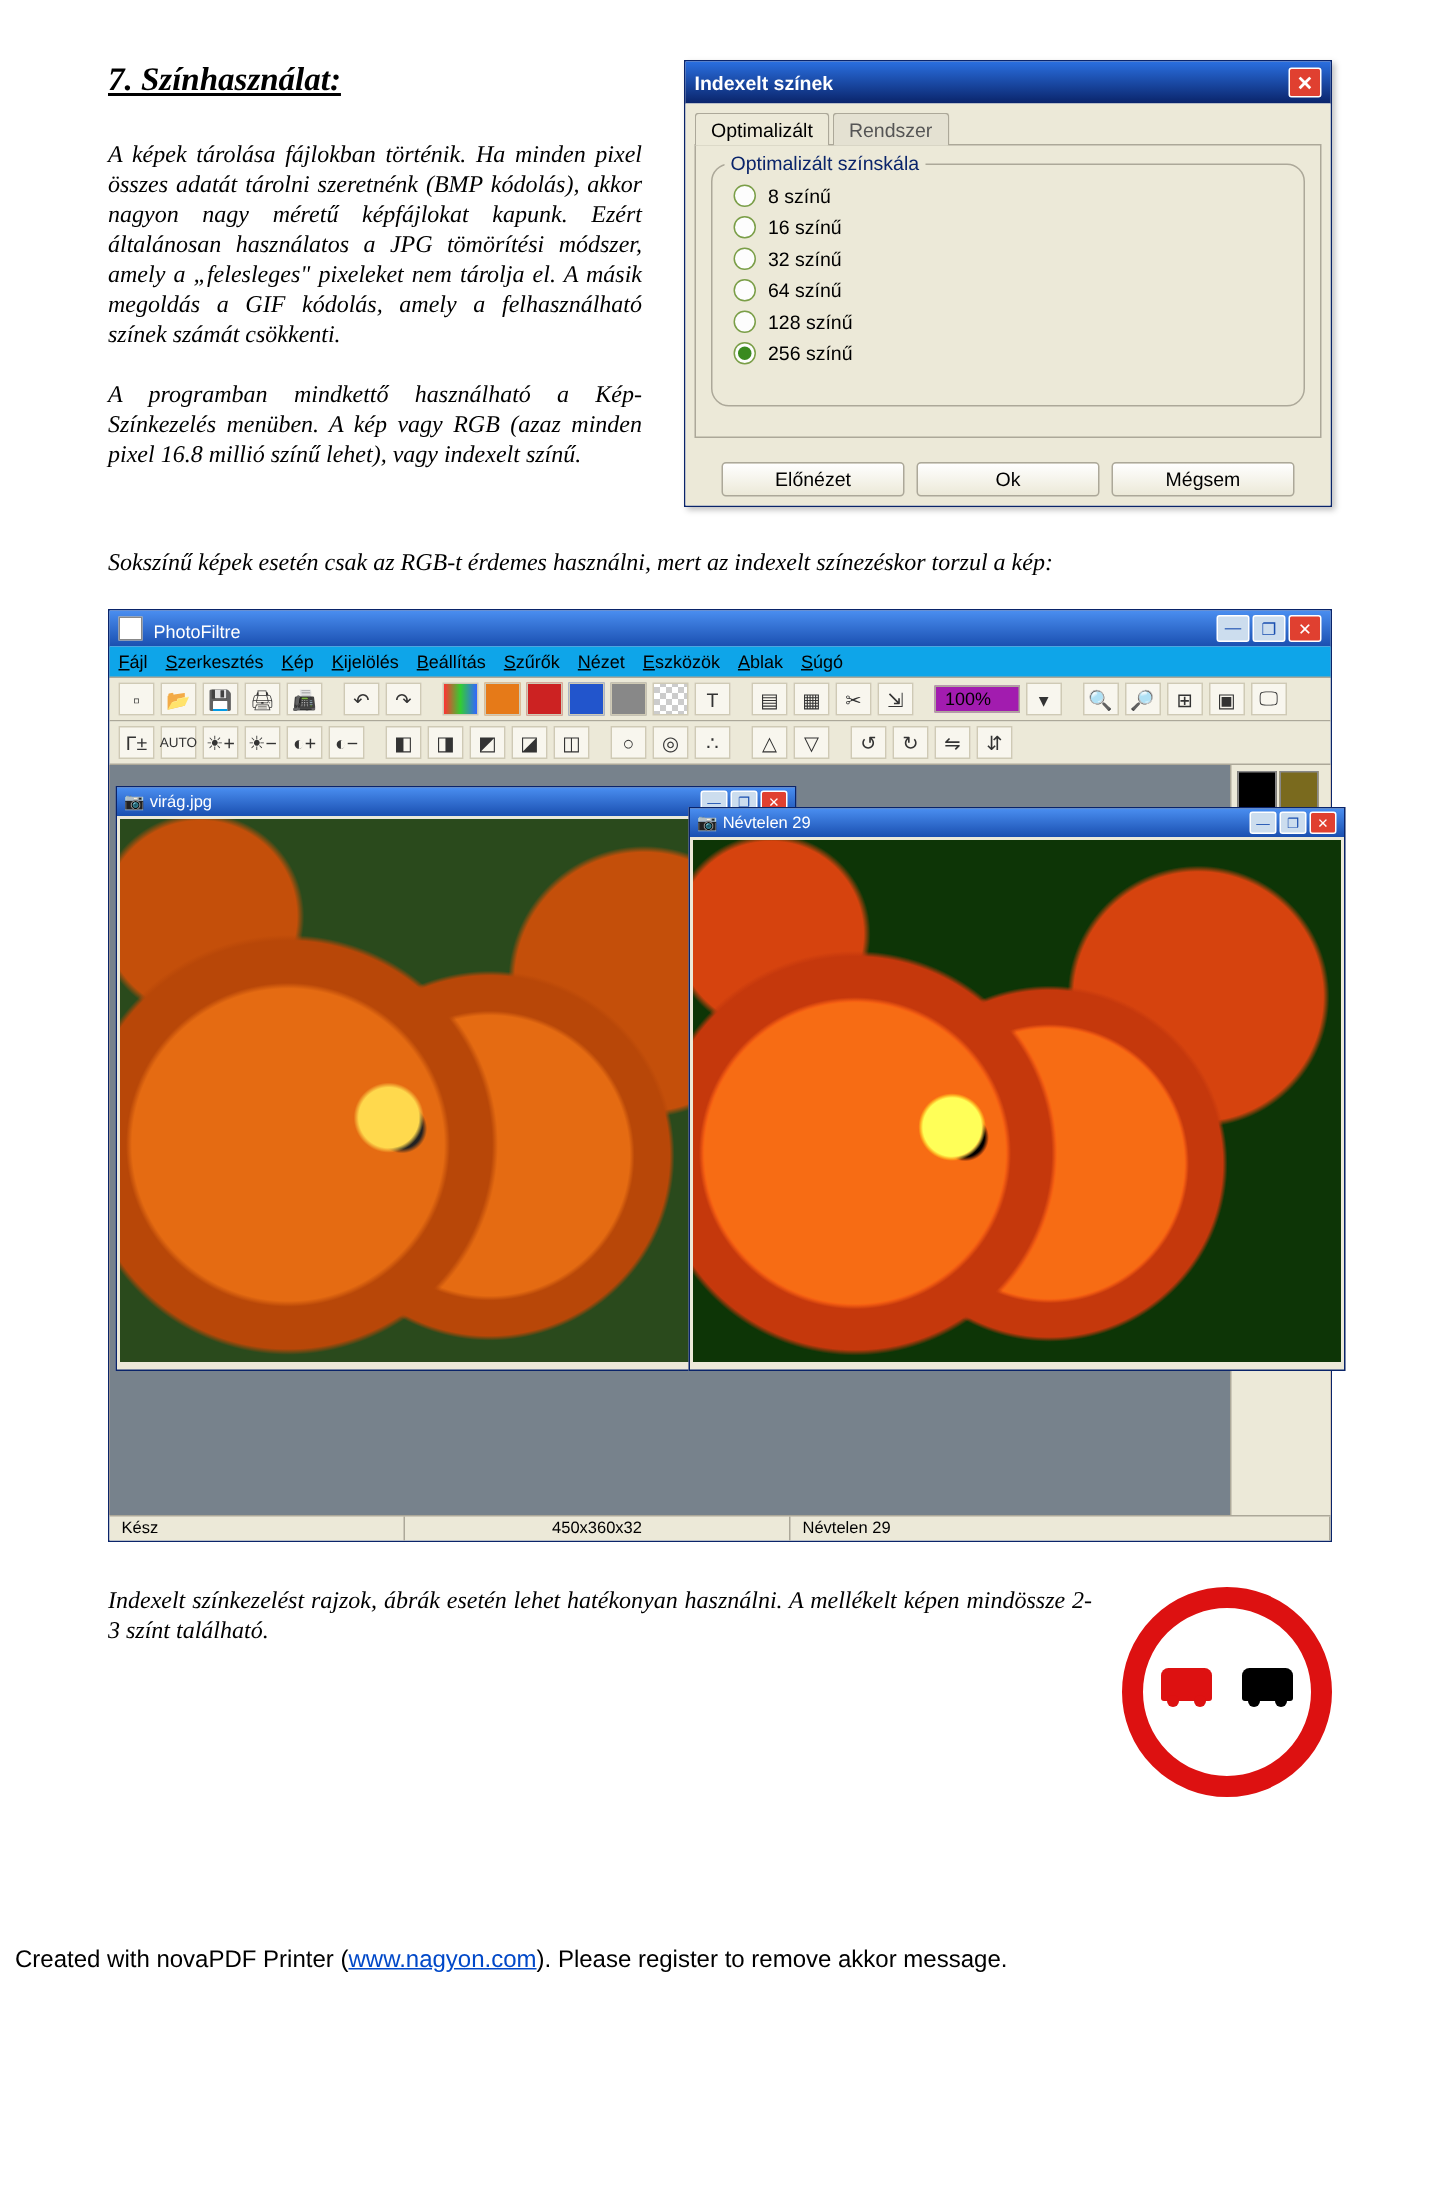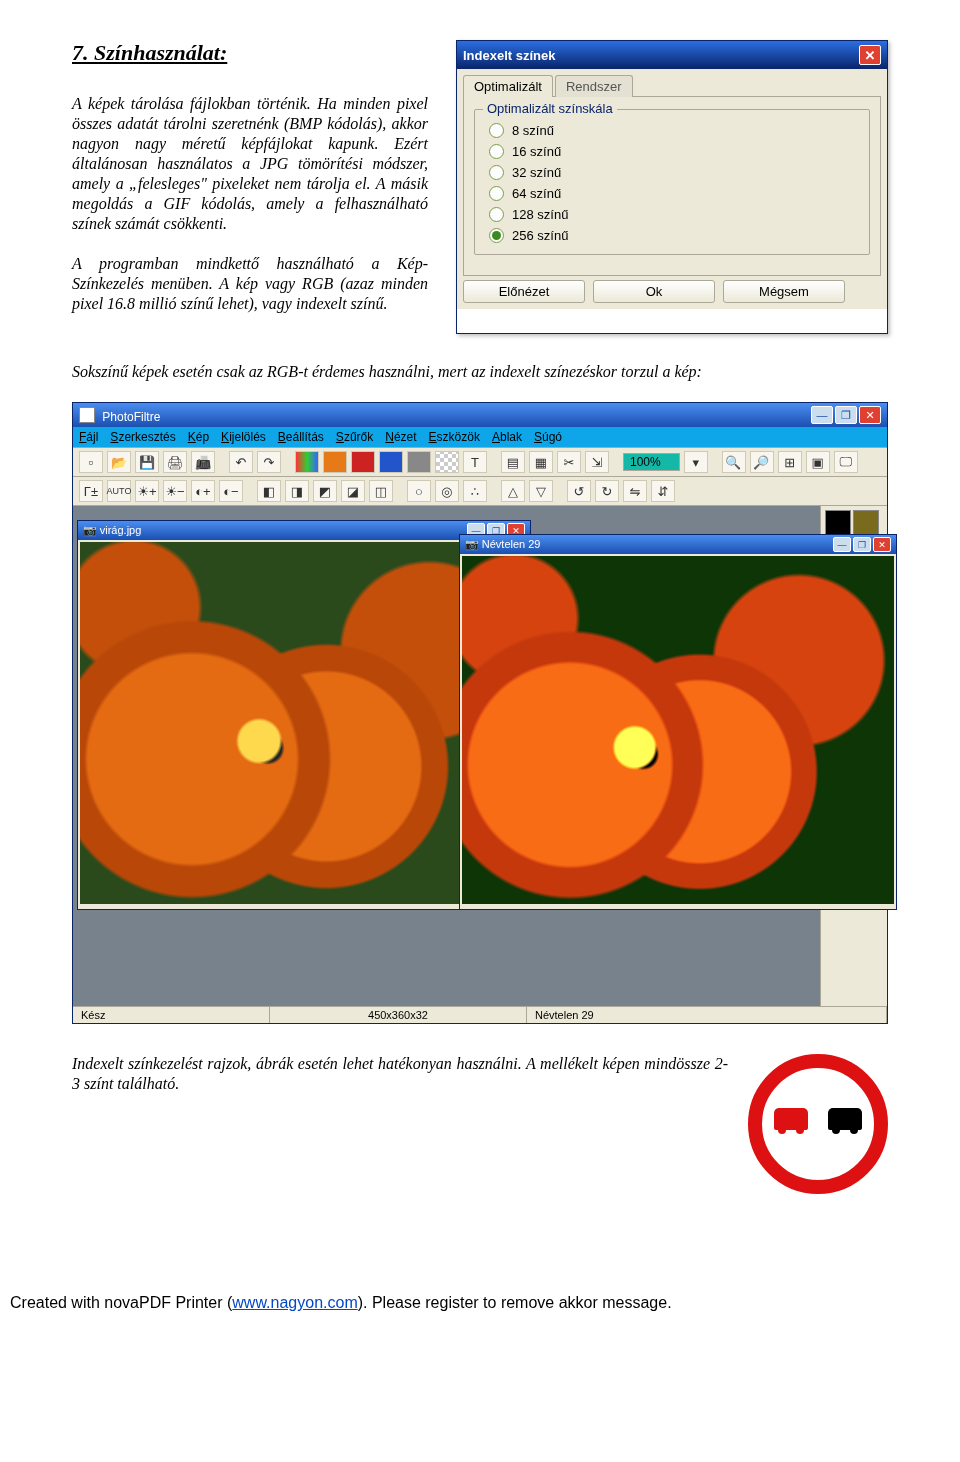--- a/index.html
+++ b/index.html
@@ -11,40 +11,40 @@
   
   .dlg{width:430px;border:1px solid #0a246a;font-family:Tahoma,Arial,sans-serif;font-size:13px;box-shadow:2px 2px 4px rgba(0,0,0,.25)}
   .dlg-titlebar{background:linear-gradient(#2a6fe0,#0a246a);color:#fff;display:flex;align-items:center;justify-content:space-between;padding:4px 6px}
   .dlg-titlebar .ti{font-weight:bold}
   .dlg-x{width:20px;height:18px;background:#e04030;color:#fff;display:flex;align-items:center;justify-content:center;border:1px solid #fff;border-radius:2px;font-weight:bold}
   .dlg-body{background:#ece9d8;padding:6px}
   .tabs{display:flex;gap:2px;margin-bottom:-1px}
   .tab{background:#ece9d8;border:1px solid #aca899;border-bottom:none;border-radius:3px 3px 0 0;padding:3px 10px;position:relative;z-index:2}
   .tab.inactive{background:#e4e1d2;color:#555;z-index:1}
   .tabpane{border:1px solid #aca899;background:#ece9d8;padding:12px 10px 8px}
-  .group{border:1px solid #aca899;border-radius:2px;padding:10px 12px 8px;position:relative;margin-bottom:12px}
+  .group{border:1px solid #aca899;border-radius:12px;padding:10px 12px 24px;position:relative;margin-bottom:12px}
   .group-legend{position:absolute;top:-9px;left:8px;background:#ece9d8;padding:0 4px;color:#0a246a}
   .radio-row,.check-row{display:flex;align-items:center;gap:8px;padding:3px 2px}
   .radio{width:13px;height:13px;border:1px solid #7a9e47;border-radius:50%;position:relative;background:#fdfdfd}
   .radio.sel::after{content:"";position:absolute;inset:2px;border-radius:50%;background:#3a8a1f}
   .checkbox{width:13px;height:13px;border:1px solid #7a9e47;background:#fdfdfd}
-  .dlg-buttons{display:flex;gap:8px;justify-content:flex-start;margin-top:4px}
+  .dlg-buttons{display:flex;gap:8px;justify-content:center;margin-top:16px}
   .btn{border:1px solid #aca899;background:linear-gradient(#fff,#ece9d8);padding:3px 0;border-radius:3px;width:120px;text-align:center;font-size:13px}
   
   .pf{border:1px solid #0a246a;font-family:Tahoma,Arial,sans-serif;font-size:12px;margin-top:10px}
   .pf-titlebar{background:linear-gradient(#4a8ef0,#1a4fb0);color:#fff;display:flex;justify-content:space-between;align-items:center;padding:3px 6px}
   .winctrl{display:flex;gap:2px}
   .winbtn{width:20px;height:16px;background:#cde;border:1px solid #fff;border-radius:2px;color:#1a4fb0;display:flex;align-items:center;justify-content:center;font-size:11px}
   .winbtn.close{background:#e04030;color:#fff}
   .pf-menu{background:#0ea5e9;padding:3px 6px;display:flex;gap:12px;border-bottom:1px solid #aca899}
   .pf-menu span u{text-decoration:underline}
   .pf-tool1,.pf-tool2{background:#ece9d8;padding:3px 6px;display:flex;gap:4px;align-items:center;border-bottom:1px solid #aca899;flex-wrap:wrap}
   .tb{width:22px;height:20px;border:1px solid #cfcab5;background:#f8f6ee;display:flex;align-items:center;justify-content:center;font-size:13px;color:#333}
   .tb.col{font-size:10px}
-  .zoom-sel{border:1px solid #aca899;background:#14b8a6;padding:1px 18px 1px 6px;font-size:12px}
+  .zoom-sel{border:1px solid #aca899;background:#a21caf;padding:1px 18px 1px 6px;font-size:12px}
   .pf-work{display:flex;background:#fdba74;min-height:500px;position:relative}
   .canvas-area{flex:1;position:relative;background:linear-gradient(180deg,#77828c,#77828c)}
   .imgwin{position:absolute;background:#ece9d8;border:1px solid #0a246a}
   .imgwin .iw-title{background:linear-gradient(#4a8ef0,#1a4fb0);color:#fff;padding:2px 5px;display:flex;justify-content:space-between;align-items:center;font-size:11px}
   .iw-title .winctrl .winbtn{width:16px;height:13px;font-size:9px}
   .imgwin .iw-body{padding:2px;background:#ece9d8}
   .flower{width:100%;height:100%;background:
     radial-gradient(circle at 40% 55%, #ffd94d 0 6%, transparent 7%),
     radial-gradient(circle at 42% 57%, #222 0 4%, transparent 5%),
     radial-gradient(circle at 25% 60%, #e56b12 0 26%, #b84708 27% 34%, transparent 35%),

